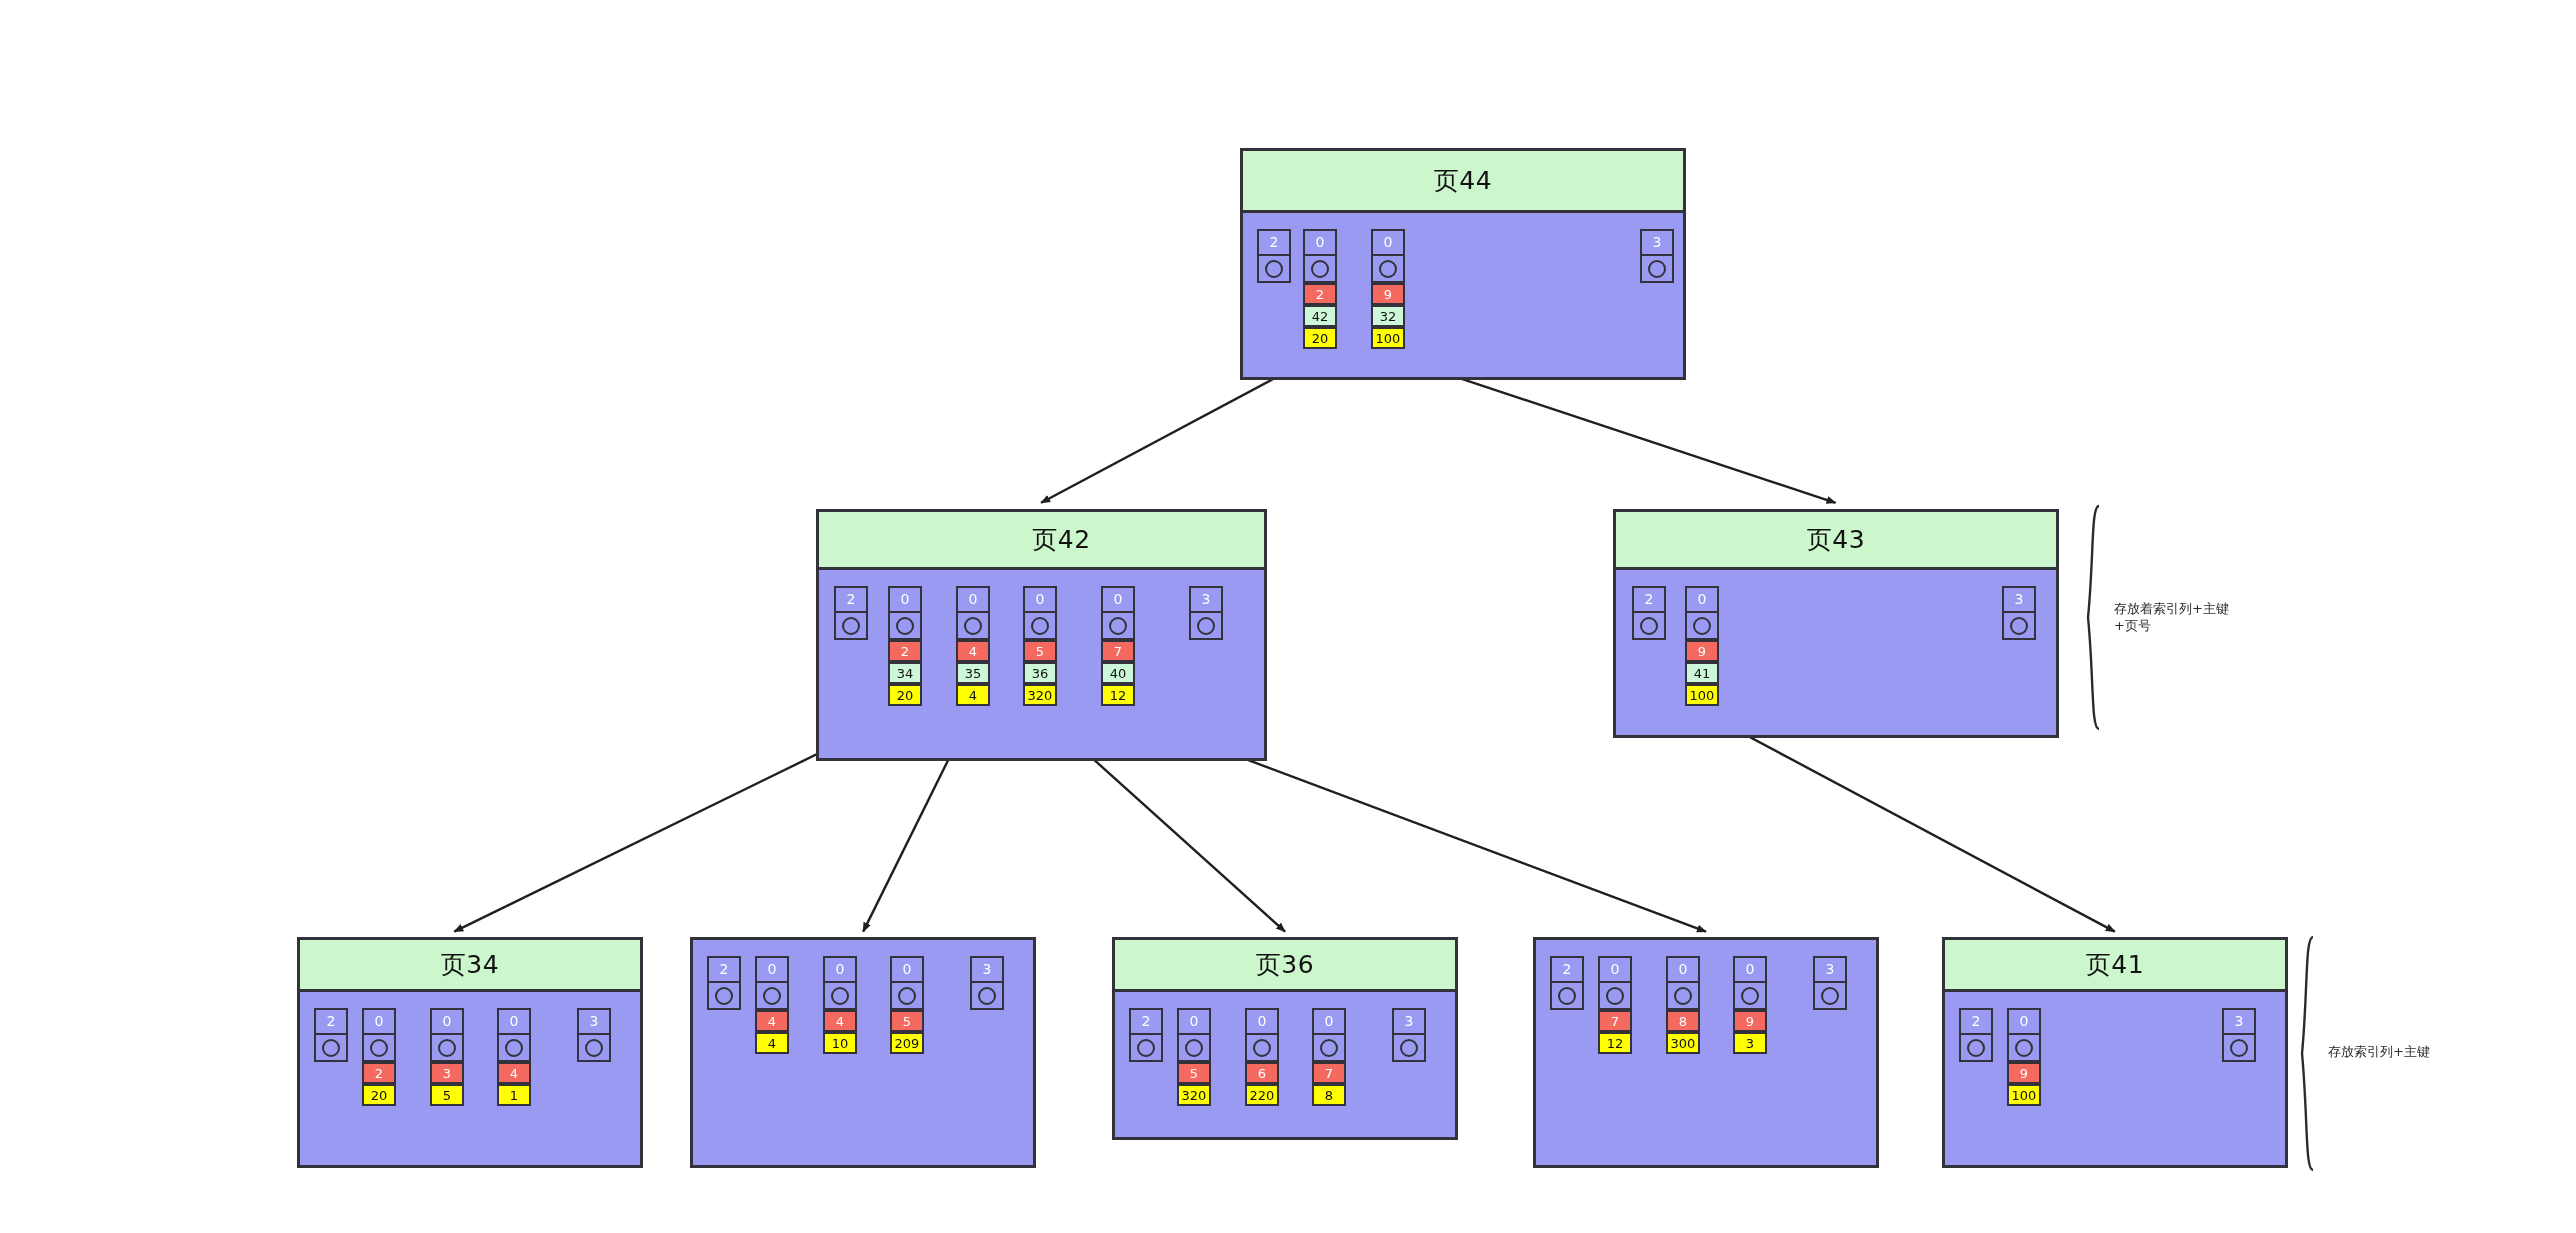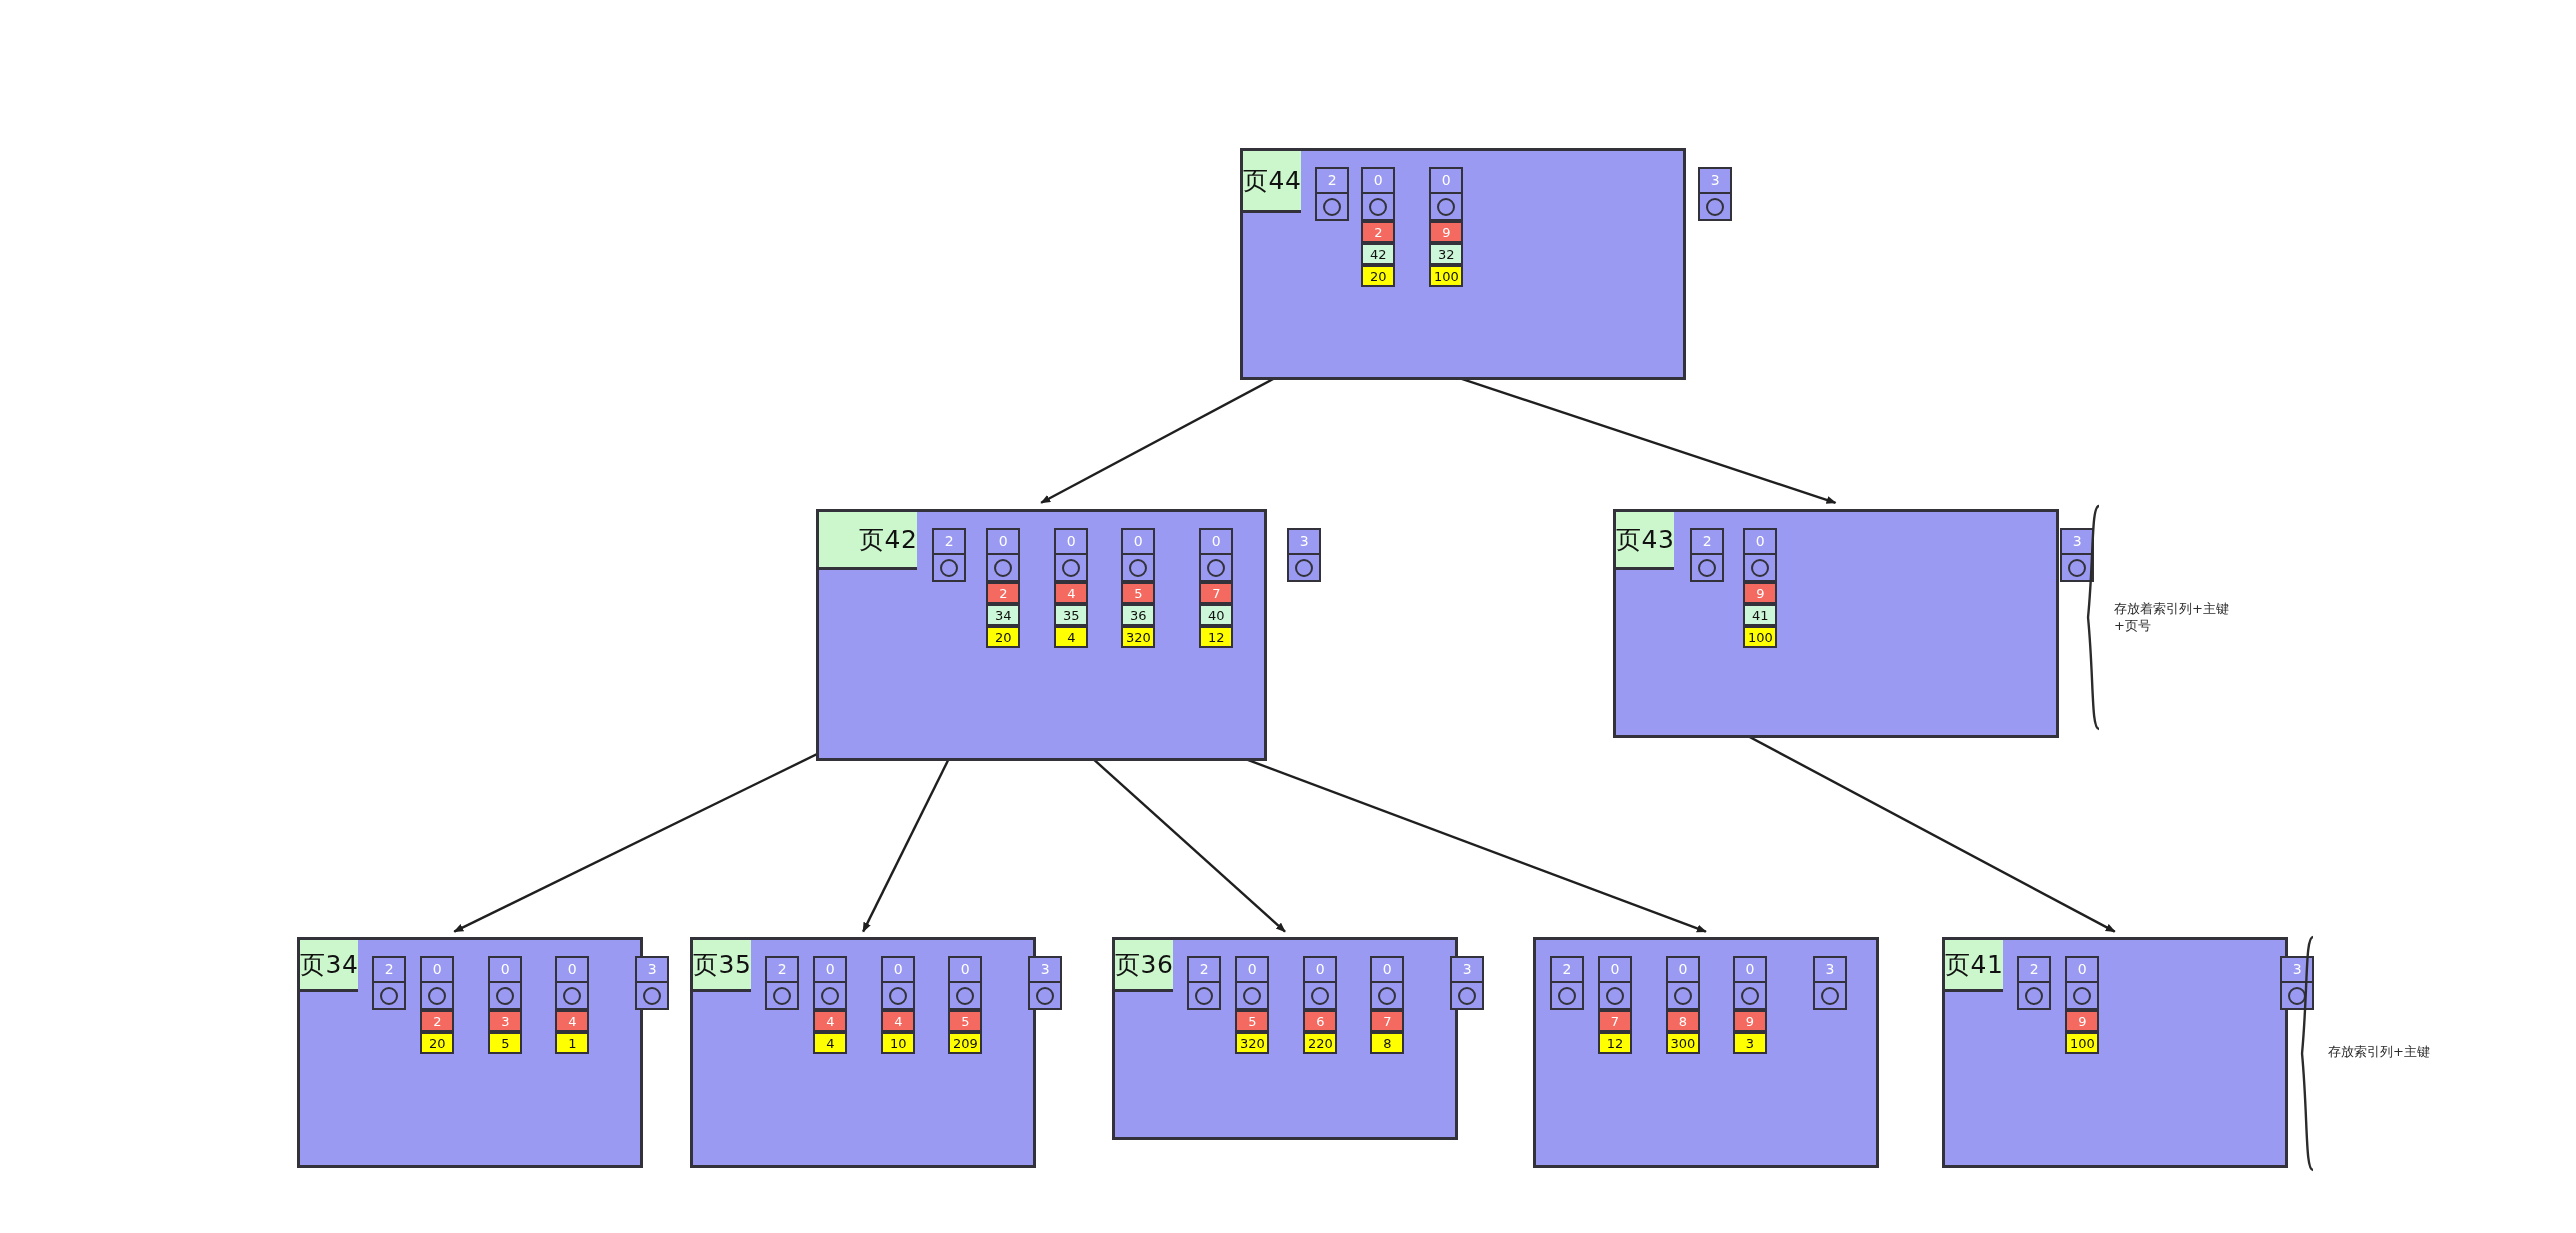--- a/index.html
+++ b/index.html
@@ -26,21 +26,21 @@
     pointer-events: none;
   }
 
   
   .page-node {
     position: absolute;
     box-sizing: border-box;
     border: 3px solid #33323a;
     background: #9a9af2;
     display: flex;
-    flex-direction: row;
+    flex-direction: column;
   }
   .page-title {
     box-sizing: border-box;
     background: #ccf7cc;
     border-bottom: 3px solid #33323a;
     color: #111111;
     font-size: 25px;
     display: flex;
     align-items: center;
     justify-content: center;
@@ -319,21 +319,20 @@
           </div>
           <div class="slot" style="left: 277px; top: 16px;">
             <div class="slot-head">3</div>
             <div class="slot-ptr">
               <div class="circle"></div>
             </div>
           </div>
         </div>
       </div>
       <div class="page-node" style="left: 690px; top: 937px; width: 346px; height: 231px;">
-        <div class="page-title" style="height: 52px;">页35</div>
         <div class="page-body">
           <div class="slot" style="left: 14px; top: 16px;">
             <div class="slot-head">2</div>
             <div class="slot-ptr">
               <div class="circle"></div>
             </div>
           </div>
           <div class="slot" style="left: 62px; top: 16px;">
             <div class="slot-head">0</div>
             <div class="slot-ptr">

